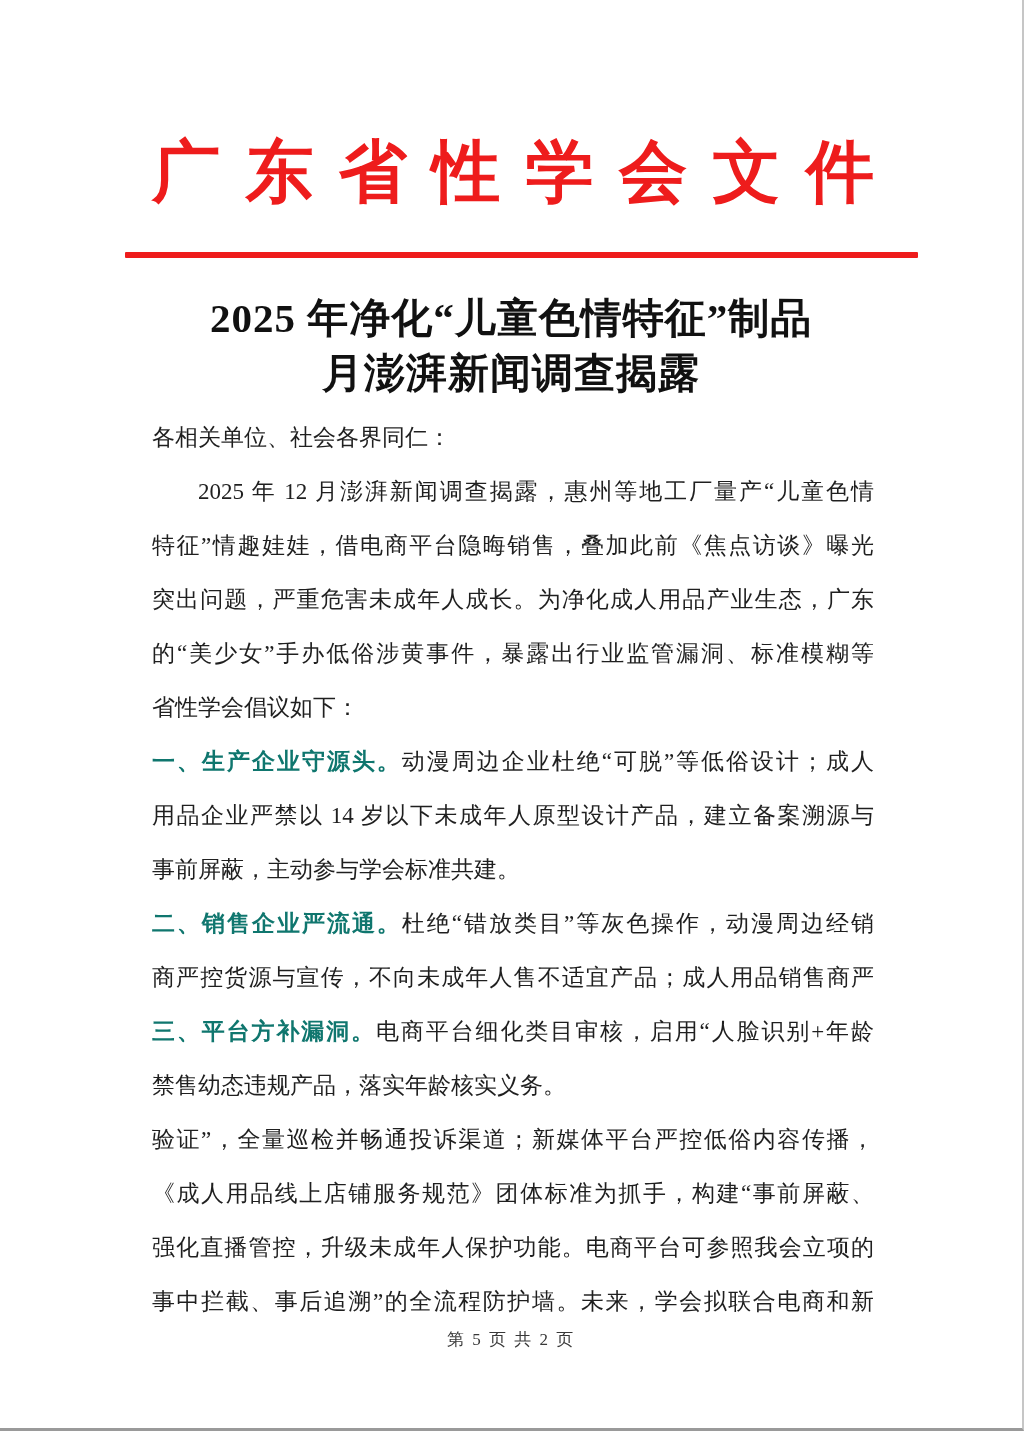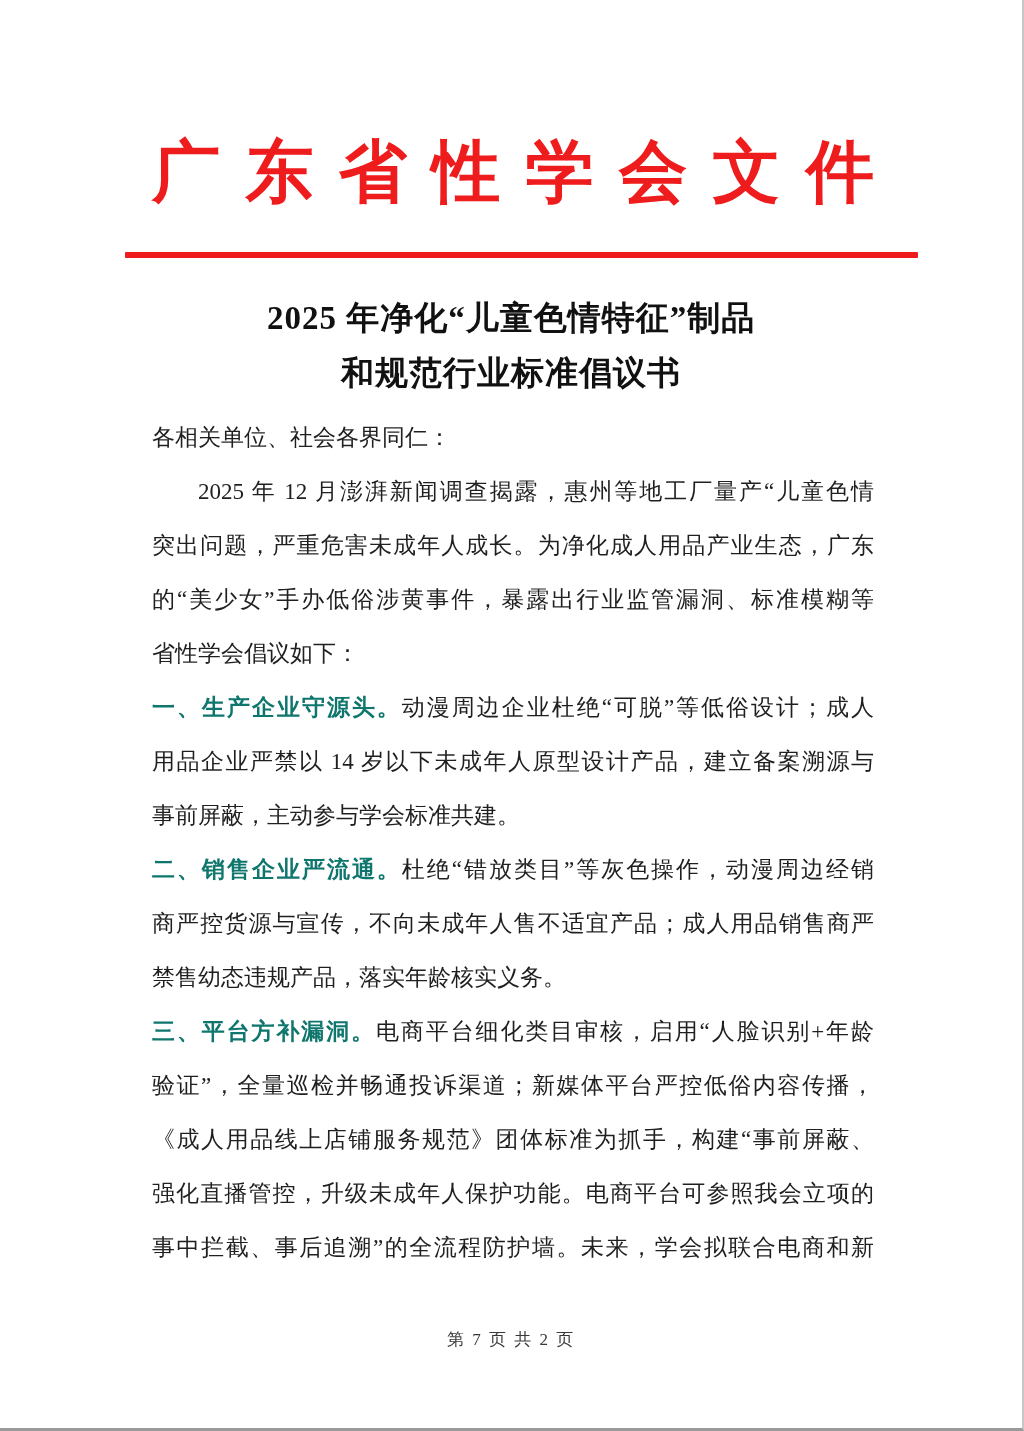--- a/index.html
+++ b/index.html
@@ -43,21 +43,21 @@
     border-radius: 1px;
   }
 
   
   .doc-title {
     position: absolute;
     left: 0;
     top: 291px;
     width: 100%;
     text-align: center;
-    font-size: 33px;
+    font-size: 41px;
     font-weight: 700;
     color: #111111;
     line-height: 55px;
     letter-spacing: 1px;
   }
 
   
   .body-block {
     position: absolute;
     left: 152px;
@@ -106,37 +106,38 @@
     <span>学</span>
     <span>会</span>
     <span>文</span>
     <span>件</span>
   </div>
 
   <div class="red-rule"></div>
 
   <div class="doc-title">
     <div>2025 年净化“儿童色情特征”制品</div>
-    <div>和规范行业标准倡议书</div>
+    <div>月澎湃新闻调查揭露</div>
   </div>
 
   <div class="body-block">
     <div class="ln end"><span class="lead"></span><span>各相关单位、社会各界同仁：</span></div>
     <div class="ln indent"><span class="lead"></span><span>2025 年 12 月澎湃新闻调查揭露，惠州等地工厂量产“儿童色情</span></div>
+    <div class="ln"><span class="lead"></span><span>特征”情趣娃娃，借电商平台隐晦销售，叠加此前《焦点访谈》曝光</span></div>
     <div class="ln"><span class="lead"></span><span>突出问题，严重危害未成年人成长。为净化成人用品产业生态，广东</span></div>
     <div class="ln"><span class="lead"></span><span>的“美少女”手办低俗涉黄事件，暴露出行业监管漏洞、标准模糊等</span></div>
     <div class="ln end"><span class="lead"></span><span>省性学会倡议如下：</span></div>
     <div class="ln"><span class="lead">一、生产企业守源头。</span><span>动漫周边企业杜绝“可脱”等低俗设计；成人</span></div>
     <div class="ln"><span class="lead"></span><span>用品企业严禁以 14 岁以下未成年人原型设计产品，建立备案溯源与</span></div>
     <div class="ln end"><span class="lead"></span><span>事前屏蔽，主动参与学会标准共建。</span></div>
     <div class="ln"><span class="lead">二、销售企业严流通。</span><span>杜绝“错放类目”等灰色操作，动漫周边经销</span></div>
     <div class="ln"><span class="lead"></span><span>商严控货源与宣传，不向未成年人售不适宜产品；成人用品销售商严</span></div>
+    <div class="ln"><span class="lead">三、平台方补漏洞。</span><span>电商平台细化类目审核，启用“人脸识别+年龄</span></div>
     <div class="ln end"><span class="lead"></span><span>禁售幼态违规产品，落实年龄核实义务。</span></div>
-    <div class="ln"><span class="lead">三、平台方补漏洞。</span><span>电商平台细化类目审核，启用“人脸识别+年龄</span></div>
     <div class="ln"><span class="lead"></span><span>验证”，全量巡检并畅通投诉渠道；新媒体平台严控低俗内容传播，</span></div>
     <div class="ln"><span class="lead"></span><span>《成人用品线上店铺服务规范》团体标准为抓手，构建“事前屏蔽、</span></div>
     <div class="ln"><span class="lead"></span><span>强化直播管控，升级未成年人保护功能。电商平台可参照我会立项的</span></div>
     <div class="ln"><span class="lead"></span><span>事中拦截、事后追溯”的全流程防护墙。未来，学会拟联合电商和新</span></div>
   </div>
 
-  <div class="page-footer">第 7 页 共 2 页</div>
+  <div class="page-footer">第 5 页 共 2 页</div>
 
 </div>
 
 </body></html>

